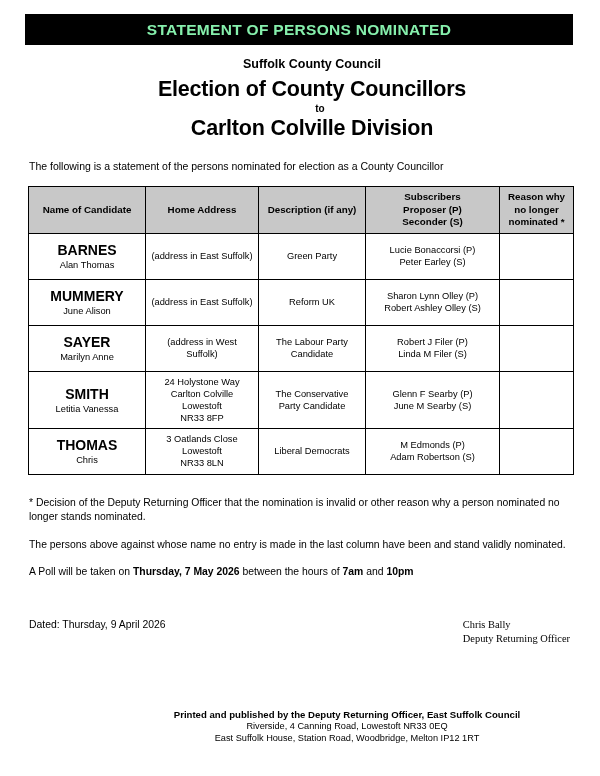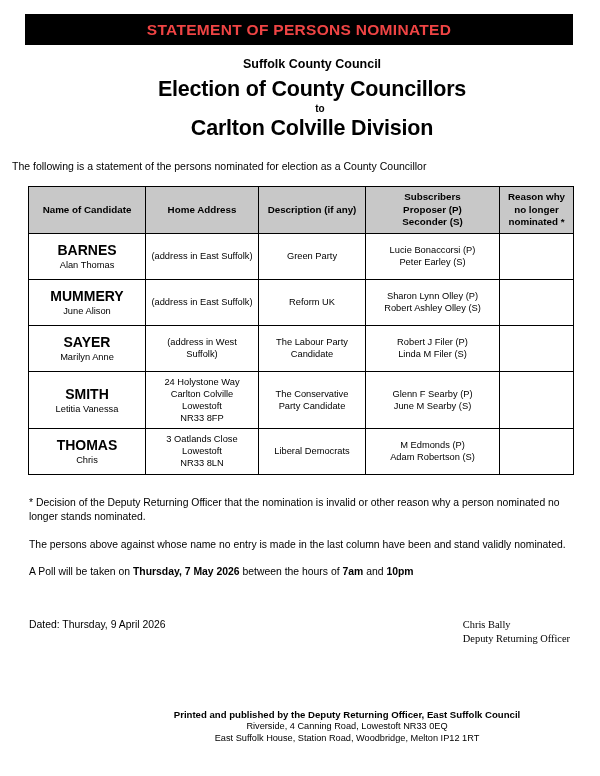--- a/index.html
+++ b/index.html
@@ -25,21 +25,21 @@
   }
 
   
   .banner {
     position: absolute;
     left: 25px;
     top: 14px;
     width: 548px;
     height: 31px;
     background: #000000;
-    color: #ef4444;
+    color: #86efac;
     display: flex;
     align-items: center;
     justify-content: center;
   }
   .banner-text {
     font-size: 15.5px;
     font-weight: bold;
     letter-spacing: 0.3px;
     line-height: 1;
   }
@@ -74,21 +74,21 @@
     font-size: 21.5px;
     font-weight: bold;
     line-height: 1.15;
     letter-spacing: -0.2px;
     margin-top: 1px;
   }
 
   
   .intro {
     position: absolute;
-    left: 12px;
+    left: 29px;
     top: 160px;
     width: 540px;
     font-size: 10.5px;
     line-height: 1.3;
   }
 
   
   table.nominated {
     position: absolute;
     left: 28px;

